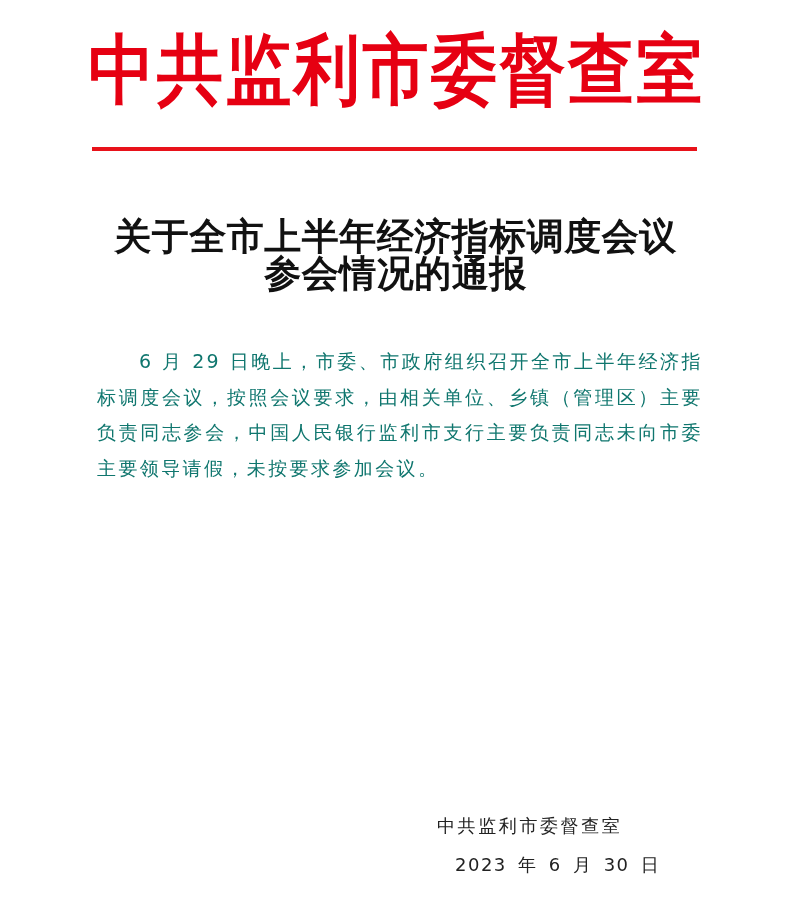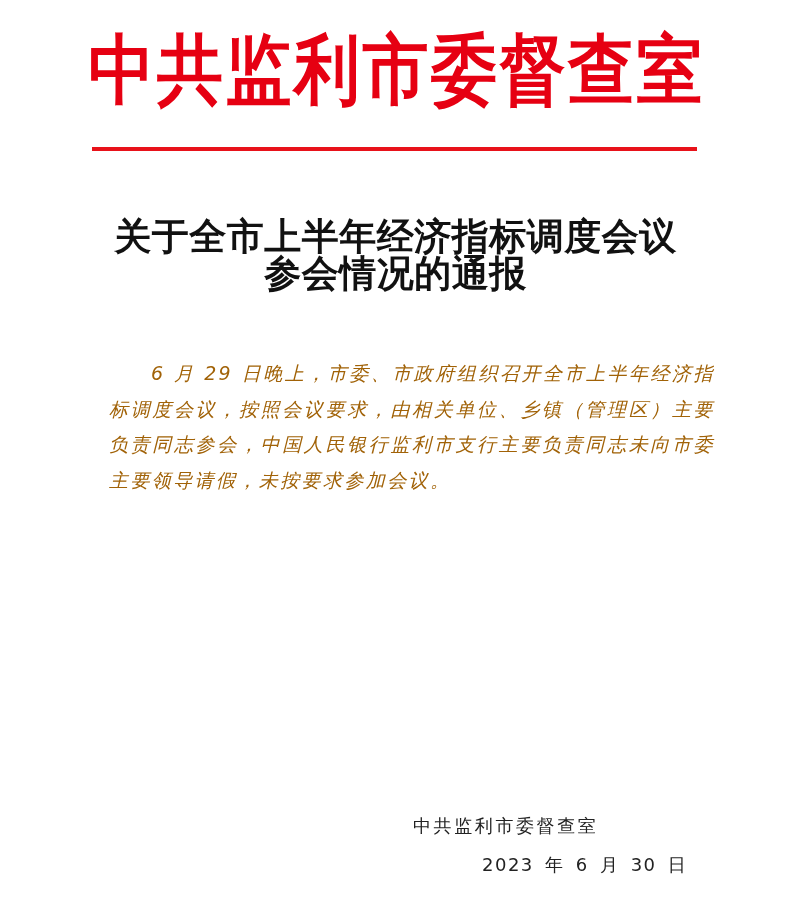--- a/index.html
+++ b/index.html
@@ -67,44 +67,43 @@
     .title.l1 { top: 219px; }
     .title.l2 { top: 256px; }
 
     .body-text {
       position: absolute;
       left: 93px;
       width: 606px;
       font-family: "DejaVu Sans", "Liberation Sans", sans-serif;
       font-size: 19px;
       line-height: 35.6px;
-      color: #a16207;
+      color: #0f766e;
       letter-spacing: 2.4px;
       text-align: justify;
       text-indent: 42px;
-      margin: 16px;
-      font-style: italic;
+      margin: 4px;
     }
     .para1 { top: 340px; }
     .para2 { top: 518px; }
 
     .sign-org {
       position: absolute;
-      left: 413px;
+      left: 437px;
       top: 812px;
       font-family: "DejaVu Sans", "Liberation Sans", sans-serif;
       font-size: 18px;
       line-height: 28px;
       letter-spacing: 2.6px;
       color: #222222;
       white-space: nowrap;
     }
     .sign-date {
       position: absolute;
-      left: 482px;
+      left: 455px;
       top: 851px;
       font-family: "DejaVu Sans", "Liberation Sans", sans-serif;
       font-size: 18px;
       line-height: 28px;
       letter-spacing: 1.5px;
       color: #222222;
       white-space: nowrap;
       word-spacing: 4px;
     }
   </style>

